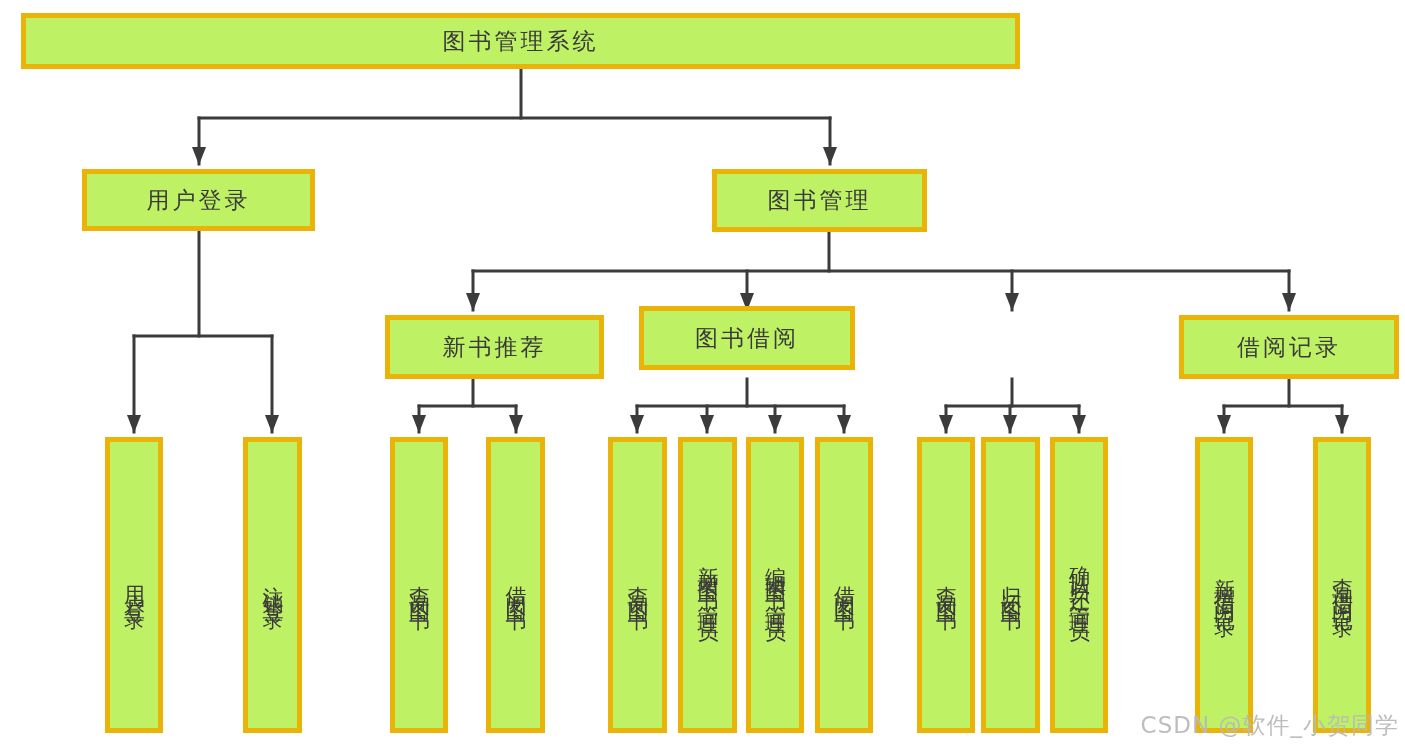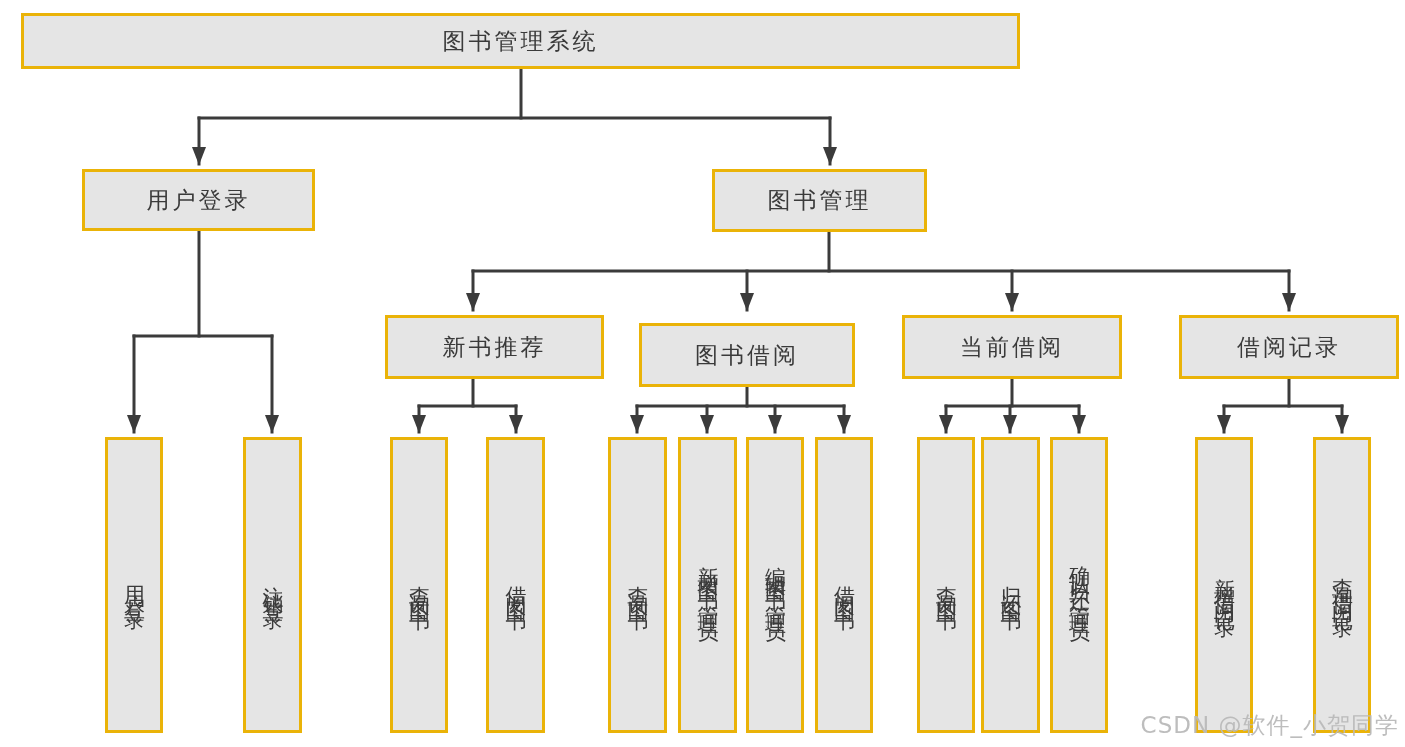--- a/index.html
+++ b/index.html
@@ -19,22 +19,22 @@
     position: absolute;
     left: 0;
     top: 0;
     width: 1405px;
     height: 747px;
     pointer-events: none;
   }
   .node {
     position: absolute;
     box-sizing: border-box;
-    border: 3px solid #eab308;
-    background: #e5e5e5;
+    border: 5px solid #eab308;
+    background: #bef264;
     color: #3a3a3a;
     display: flex;
     align-items: center;
     justify-content: center;
     z-index: 2;
   }
   .node.h {
     font-size: 23px;
     letter-spacing: 3px;
     white-space: nowrap;
@@ -111,22 +111,21 @@
       <line x1="1342" y1="406" x2="1342" y2="432" marker-end="url(#arrow)"></line>
     </g>
   </svg>
 
   <div class="node h" style="left:21px; top:13px; width:999px; height:56px">图书管理系统</div>
 
   <div class="node h" style="left:82px; top:169px; width:233px; height:62px">用户登录</div>
   <div class="node h" style="left:712px; top:169px; width:215px; height:63px">图书管理</div>
 
   <div class="node h" style="left:385px; top:315px; width:219px; height:64px">新书推荐</div>
-  <div class="node h" style="left:639px; top:323px; width:216px; height:64px">图书借阅</div>
-  <div class="node h" style="left:902px; top:315px; width:220px; height:64px">当前借阅</div>
+  <div class="node h" style="left:639px; top:306px; width:216px; height:64px">图书借阅</div>
   <div class="node h" style="left:1179px; top:315px; width:220px; height:64px">借阅记录</div>
 
   <div class="node v" style="left:105px; top:437px; width:58px; height:296px">用户登录</div>
   <div class="node v" style="left:243px; top:437px; width:59px; height:296px">注销登录</div>
 
   <div class="node v" style="left:390px; top:437px; width:58px; height:296px">查询图书</div>
   <div class="node v" style="left:486px; top:437px; width:59px; height:296px">借阅图书</div>
 
   <div class="node v" style="left:608px; top:437px; width:59px; height:296px">查询图书</div>
   <div class="node v" style="left:678px; top:437px; width:59px; height:296px">新增图书（管理员）</div>

